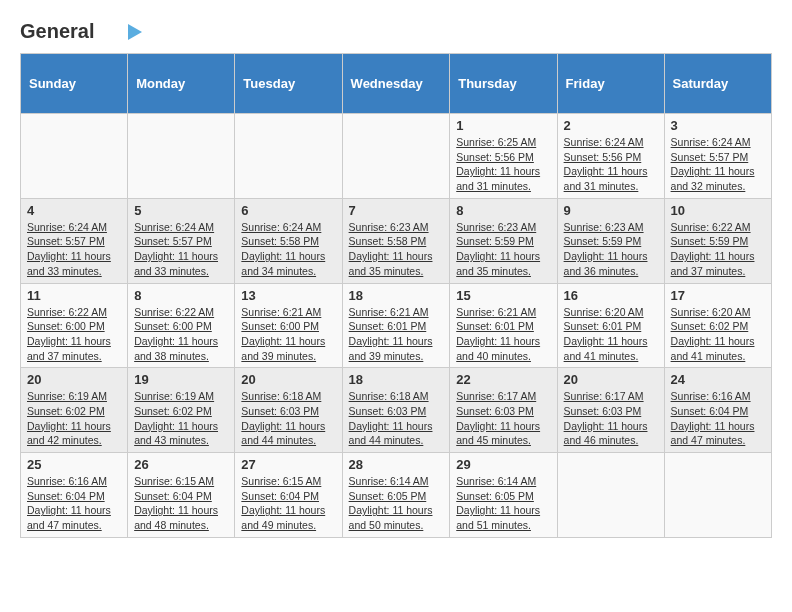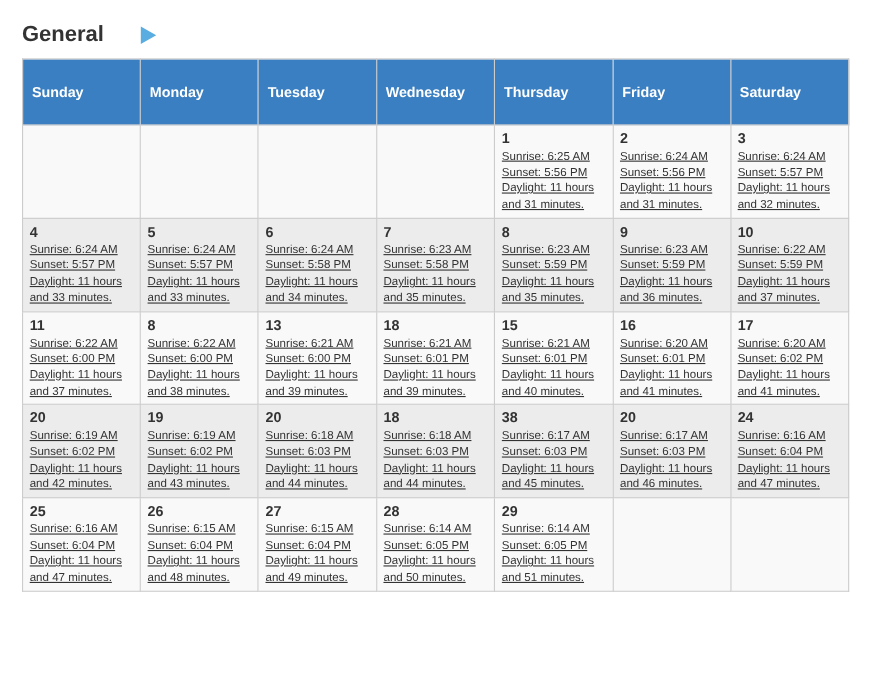--- a/index.html
+++ b/index.html
@@ -203,21 +203,21 @@
         </td>
         <td>
           <span class="day-num">20</span>
           <div class="day-info">Sunrise: 6:18 AM<br>Sunset: 6:03 PM<br>Daylight: 11 hours<br>and 44 minutes.</div>
         </td>
         <td>
           <span class="day-num">18</span>
           <div class="day-info">Sunrise: 6:18 AM<br>Sunset: 6:03 PM<br>Daylight: 11 hours<br>and 44 minutes.</div>
         </td>
         <td>
-          <span class="day-num">38</span>
+          <span class="day-num">22</span>
           <div class="day-info">Sunrise: 6:17 AM<br>Sunset: 6:03 PM<br>Daylight: 11 hours<br>and 45 minutes.</div>
         </td>
         <td>
           <span class="day-num">20</span>
           <div class="day-info">Sunrise: 6:17 AM<br>Sunset: 6:03 PM<br>Daylight: 11 hours<br>and 46 minutes.</div>
         </td>
         <td>
           <span class="day-num">24</span>
           <div class="day-info">Sunrise: 6:16 AM<br>Sunset: 6:04 PM<br>Daylight: 11 hours<br>and 47 minutes.</div>
         </td>

